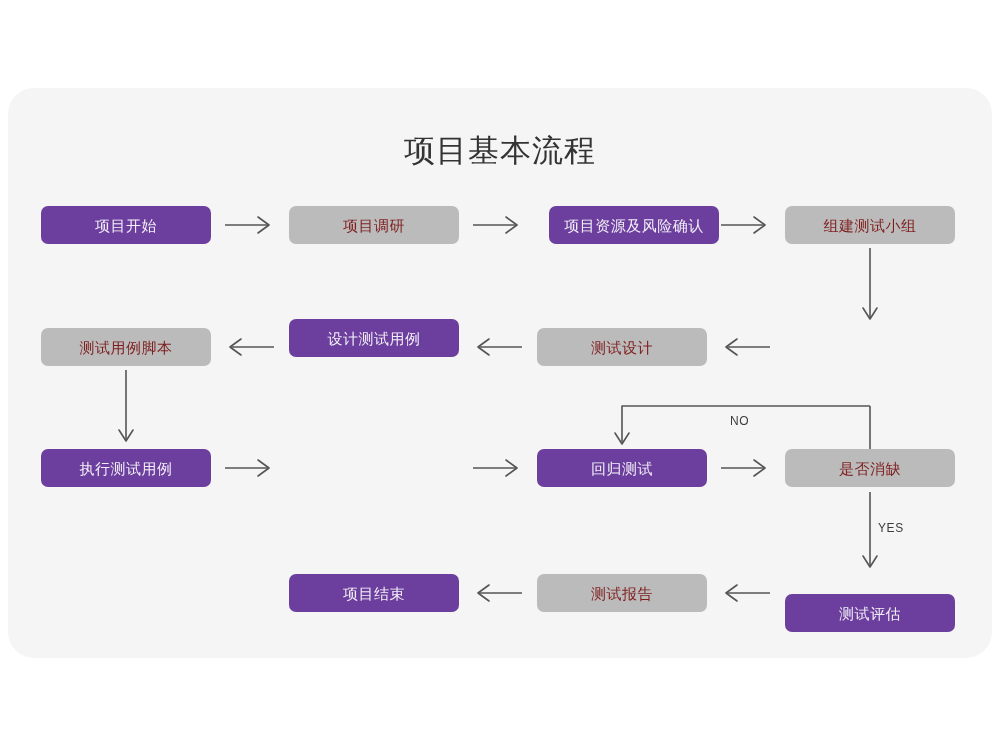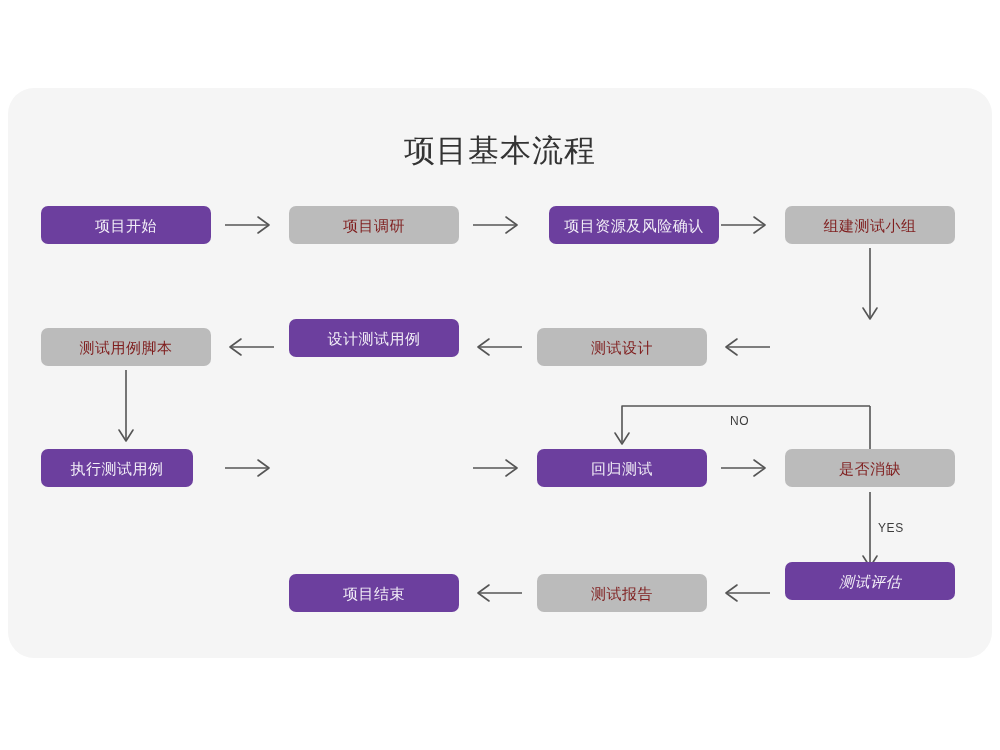--- a/index.html
+++ b/index.html
@@ -155,21 +155,21 @@
 
   <div class="arrow-v" style="left:612px;top:404px;">
     <svg width="270" height="52" viewBox="0 0 270 52">
       <polyline points="258,2 10,2 10,38" fill="none" stroke="#555555" stroke-width="1.6" stroke-linejoin="round"></polyline>
       <polyline points="3,29 10,40 17,29" fill="none" stroke="#555555" stroke-width="1.6" stroke-linecap="round" stroke-linejoin="round"></polyline>
       <line x1="258" y1="2" x2="258" y2="45" stroke="#555555" stroke-width="1.6"></line>
     </svg>
   </div>
   <div class="lbl" style="left:730px;top:414px;">NO</div>
 
-  <div class="node purple" style="left:41px;top:449px;width:152px;height:38px;">执行测试用例</div>
+  <div class="node purple" style="left:41px;top:449px;width:170px;height:38px;">执行测试用例</div>
 
   <div class="arrow-h" style="left:224px;top:455px;">
     <svg width="52" height="26" viewBox="0 0 52 26">
       <line x1="1" y1="13" x2="44" y2="13" stroke="#555555" stroke-width="1.6"></line>
       <polyline points="34,5 45,13 34,21" fill="none" stroke="#555555" stroke-width="1.6" stroke-linecap="round" stroke-linejoin="round"></polyline>
     </svg>
   </div>
 
 
   <div class="arrow-h" style="left:472px;top:455px;">
@@ -209,15 +209,15 @@
 
   <div class="node gray" style="left:537px;top:574px;width:170px;height:38px;">测试报告</div>
 
   <div class="arrow-h" style="left:720px;top:580px;">
     <svg width="52" height="26" viewBox="0 0 52 26">
       <line x1="7" y1="13" x2="50" y2="13" stroke="#555555" stroke-width="1.6"></line>
       <polyline points="17,5 6,13 17,21" fill="none" stroke="#555555" stroke-width="1.6" stroke-linecap="round" stroke-linejoin="round"></polyline>
     </svg>
   </div>
 
-  <div class="node purple" style="left:785px;top:562px;width:170px;height:38px;font-style:italic;">测试评估</div>
+  <div class="node purple" style="left:785px;top:594px;width:170px;height:38px;">测试评估</div>
 
 </div>
 
 </body></html>

